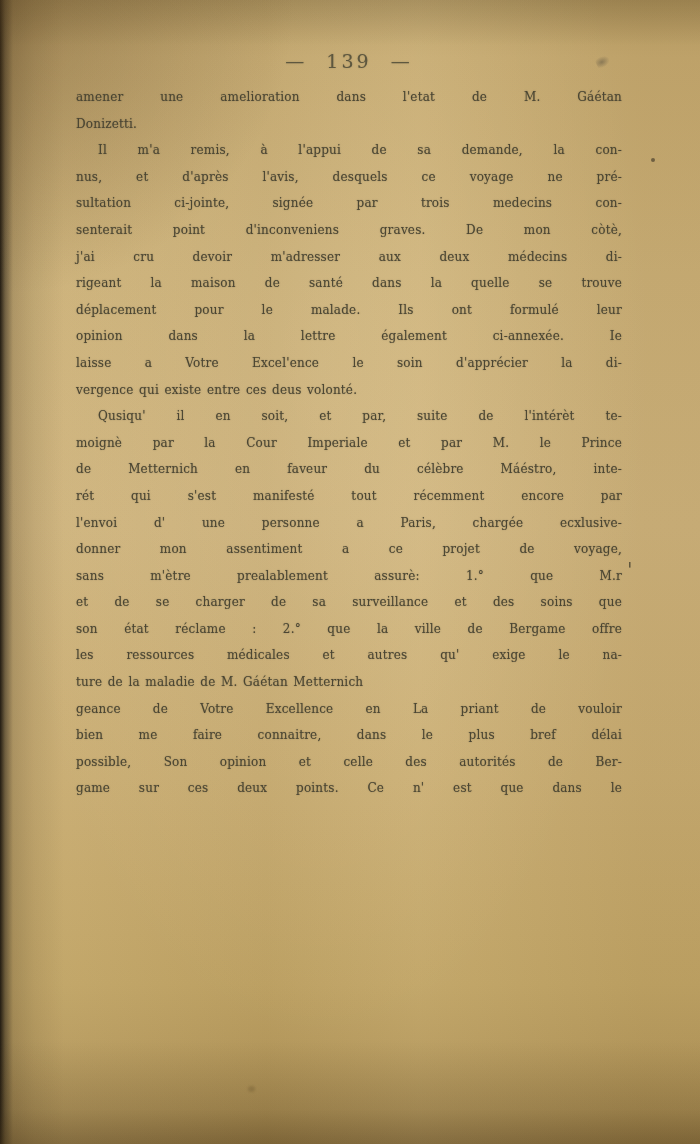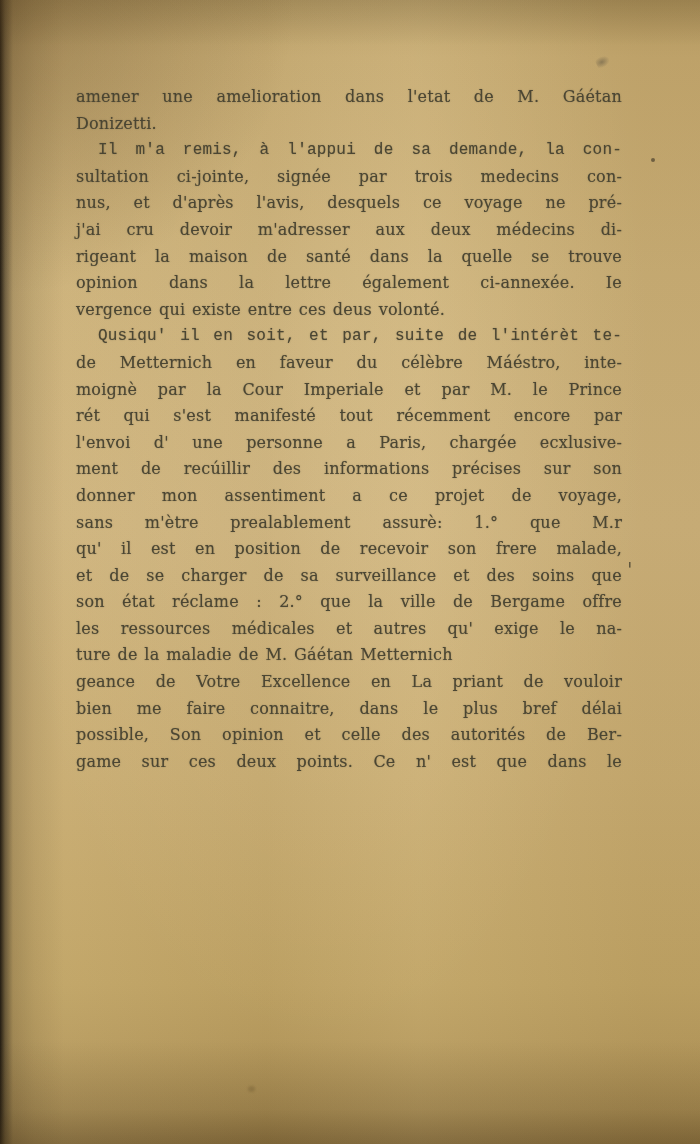--- a/index.html
+++ b/index.html
@@ -44,36 +44,36 @@
     letter-spacing: 3px;
     word-spacing: 10px;
     color: rgba(84,79,58,0.85);
     text-shadow: 0 0 1.2px rgba(84,79,58,0.5);
   }
   .text-block {
     position: absolute;
     left: 76px;
     top: 84px;
     width: 546px;
-    font-size: 16px;
+    font-size: 12px;
     line-height: 26.6px;
     color: rgba(70,66,48,0.93);
     text-shadow: 0 0 1.2px rgba(70,66,48,0.55);
     word-spacing: 1.5px;
     letter-spacing: 0.2px;
   }
   .line {
     text-align: justify;
     text-align-last: justify;
     white-space: normal;
     height: 26.6px;
     overflow: visible;
   }
   .line.end { text-align-last: left; }
-  .line.indent { text-indent: 22px; font-family: Liberation Mono, monospace; }
+  .line.indent { text-indent: 22px; }
   
   .stray-mark {
     position: absolute;
     left: 627px;
     top: 558px;
     font-size: 20px;
     color: rgba(70,66,48,0.8);
   }
   .smudge {
     position: absolute;
@@ -103,40 +103,42 @@
     background: rgba(110,90,50,0.35);
     filter: blur(1px);
   }
 </style>
 </head>
 <body>
 
 <div class="scan">
   <div class="grain"></div>
 
+  <div class="page-number">— 139 —</div>
 
   <div class="text-block">
     <div class="line">amener une amelioration dans l'etat de M. Gáétan</div>
     <div class="line end">Donizetti.</div>
     <div class="line indent">Il m'a remis, à l'appui de sa demande, la con-</div>
+    <div class="line">nus, et d'après l'avis, desquels ce voyage ne pré-</div>
     <div class="line">sultation ci-jointe, signée par trois medecins con-</div>
-    <div class="line">nus, et d'après l'avis, desquels ce voyage ne pré-</div>
+    <div class="line">senterait point d'inconveniens graves. De mon còtè,</div>
     <div class="line">j'ai cru devoir m'adresser aux deux médecins di-</div>
     <div class="line">rigeant la maison de santé dans la quelle se trouve</div>
+    <div class="line">déplacement pour le malade. Ils ont formulé leur</div>
     <div class="line">opinion dans la lettre également ci-annexée. Ie</div>
+    <div class="line">laisse a Votre Excel'ence le soin d'apprécier la di-</div>
     <div class="line end">vergence qui existe entre ces deus volonté.</div>
     <div class="line indent">Qusiqu' il en soit, et par, suite de l'intérèt te-</div>
+    <div class="line">moignè par la Cour Imperiale et par M. le Prince</div>
     <div class="line">de Metternich en faveur du célèbre Máéstro, inte-</div>
-    <div class="line">moignè par la Cour Imperiale et par M. le Prince</div>
     <div class="line">rét qui s'est manifesté tout récemment encore par</div>
     <div class="line">l'envoi d' une personne a Paris, chargée ecxlusive-</div>
-    <div class="line">ment de recúillir des informations précises sur son</div>
     <div class="line">donner mon assentiment a ce projet de voyage,</div>
     <div class="line">sans m'ètre prealablement assurè: 1.° que M.r</div>
-    <div class="line">qu' il est en position de recevoir son frere malade,</div>
     <div class="line">et de se charger de sa surveillance et des soins que</div>
     <div class="line">son état réclame : 2.° que la ville de Bergame offre</div>
     <div class="line">les ressources médicales et autres qu' exige le na-</div>
     <div class="line end">ture de la maladie de M. Gáétan Metternich</div>
     <div class="line">geance de Votre Excellence en La priant de vouloir</div>
     <div class="line">bien me faire connaitre, dans le plus bref délai</div>
     <div class="line">possible, Son opinion et celle des autorités de Ber-</div>
     <div class="line">game sur ces deux points. Ce n' est que dans le</div>
   </div>
 

